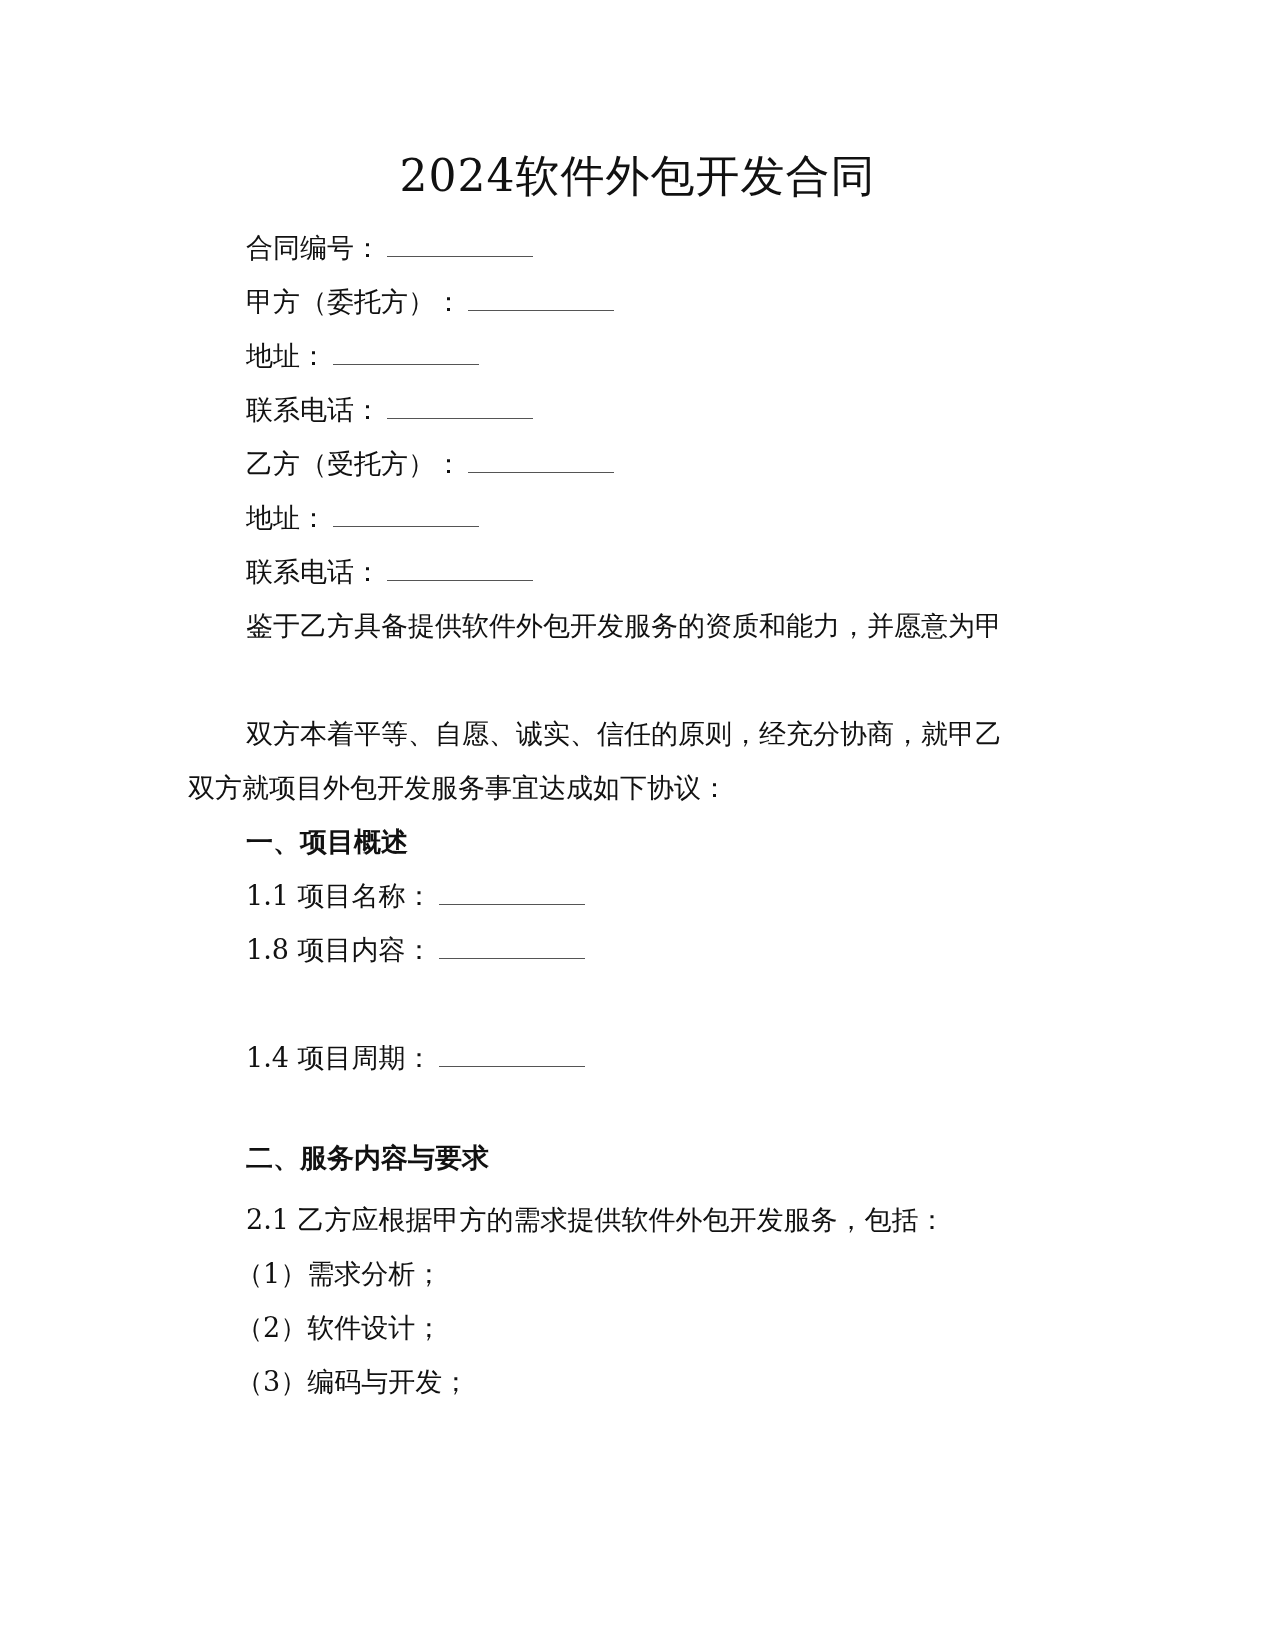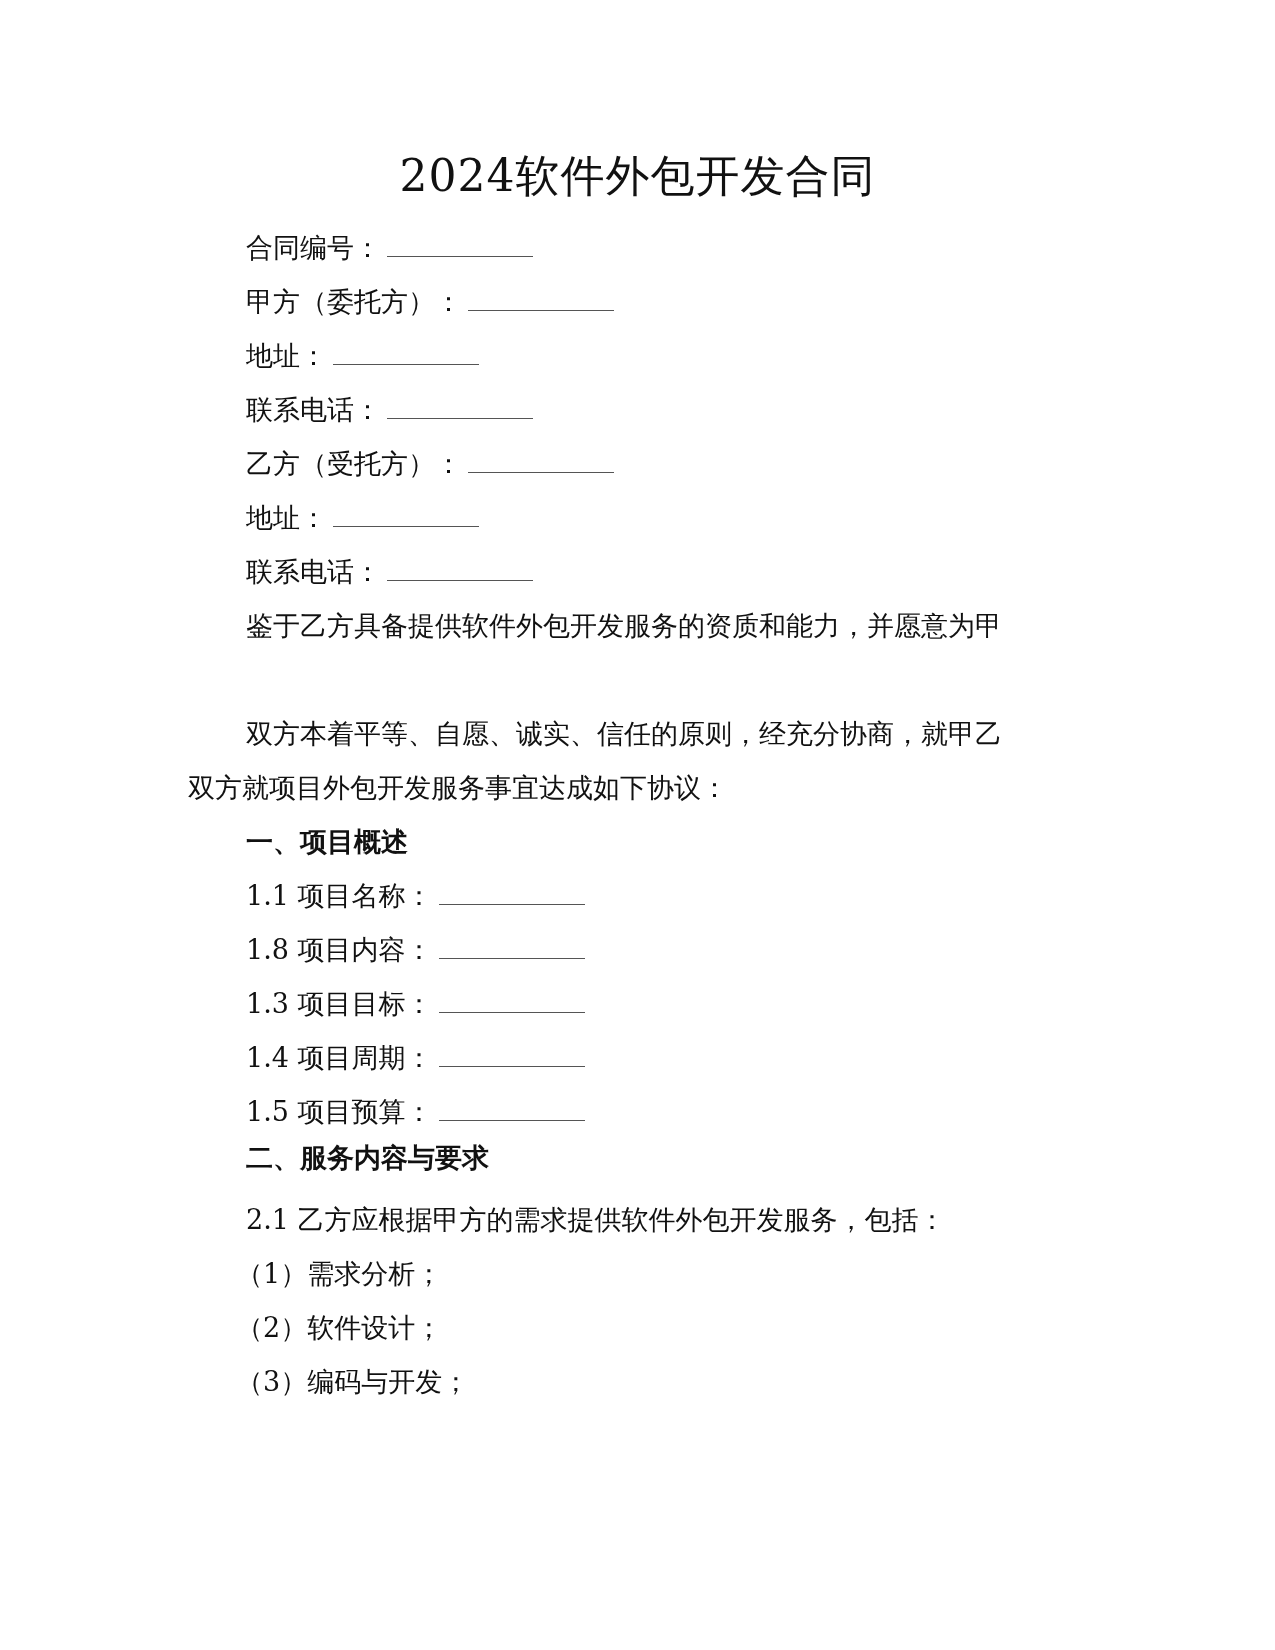--- a/index.html
+++ b/index.html
@@ -58,28 +58,22 @@
   <div class="line full" style="top:770px">双方就项目外包开发服务事宜达成如下协议：</div>
 
   <div class="line indent bold" style="top:824px">一、项目概述</div>
 
   <div class="line item" style="top:878px">
     <span>1.1 项目名称：</span><span class="blank"></span>
   </div>
   <div class="line item" style="top:932px">
     <span>1.8 项目内容：</span><span class="blank"></span>
   </div>
-  <div class="line item" style="top:986px">
-    <span>1.3 项目目标：</span><span class="blank"></span>
-  </div>
   <div class="line item" style="top:1040px">
     <span>1.4 项目周期：</span><span class="blank"></span>
-  </div>
-  <div class="line item" style="top:1094px">
-    <span>1.5 项目预算：</span><span class="blank"></span>
   </div>
 
   <div class="line indent bold" style="top:1140px">二、服务内容与要求</div>
   <div class="line item" style="top:1202px">2.1 乙方应根据甲方的需求提供软件外包开发服务，包括：</div>
   <div class="line" style="left:236px; top:1256px">（1）需求分析；</div>
   <div class="line" style="left:236px; top:1310px">（2）软件设计；</div>
   <div class="line" style="left:236px; top:1364px">（3）编码与开发；</div>
 </div>
 
 </body></html>

